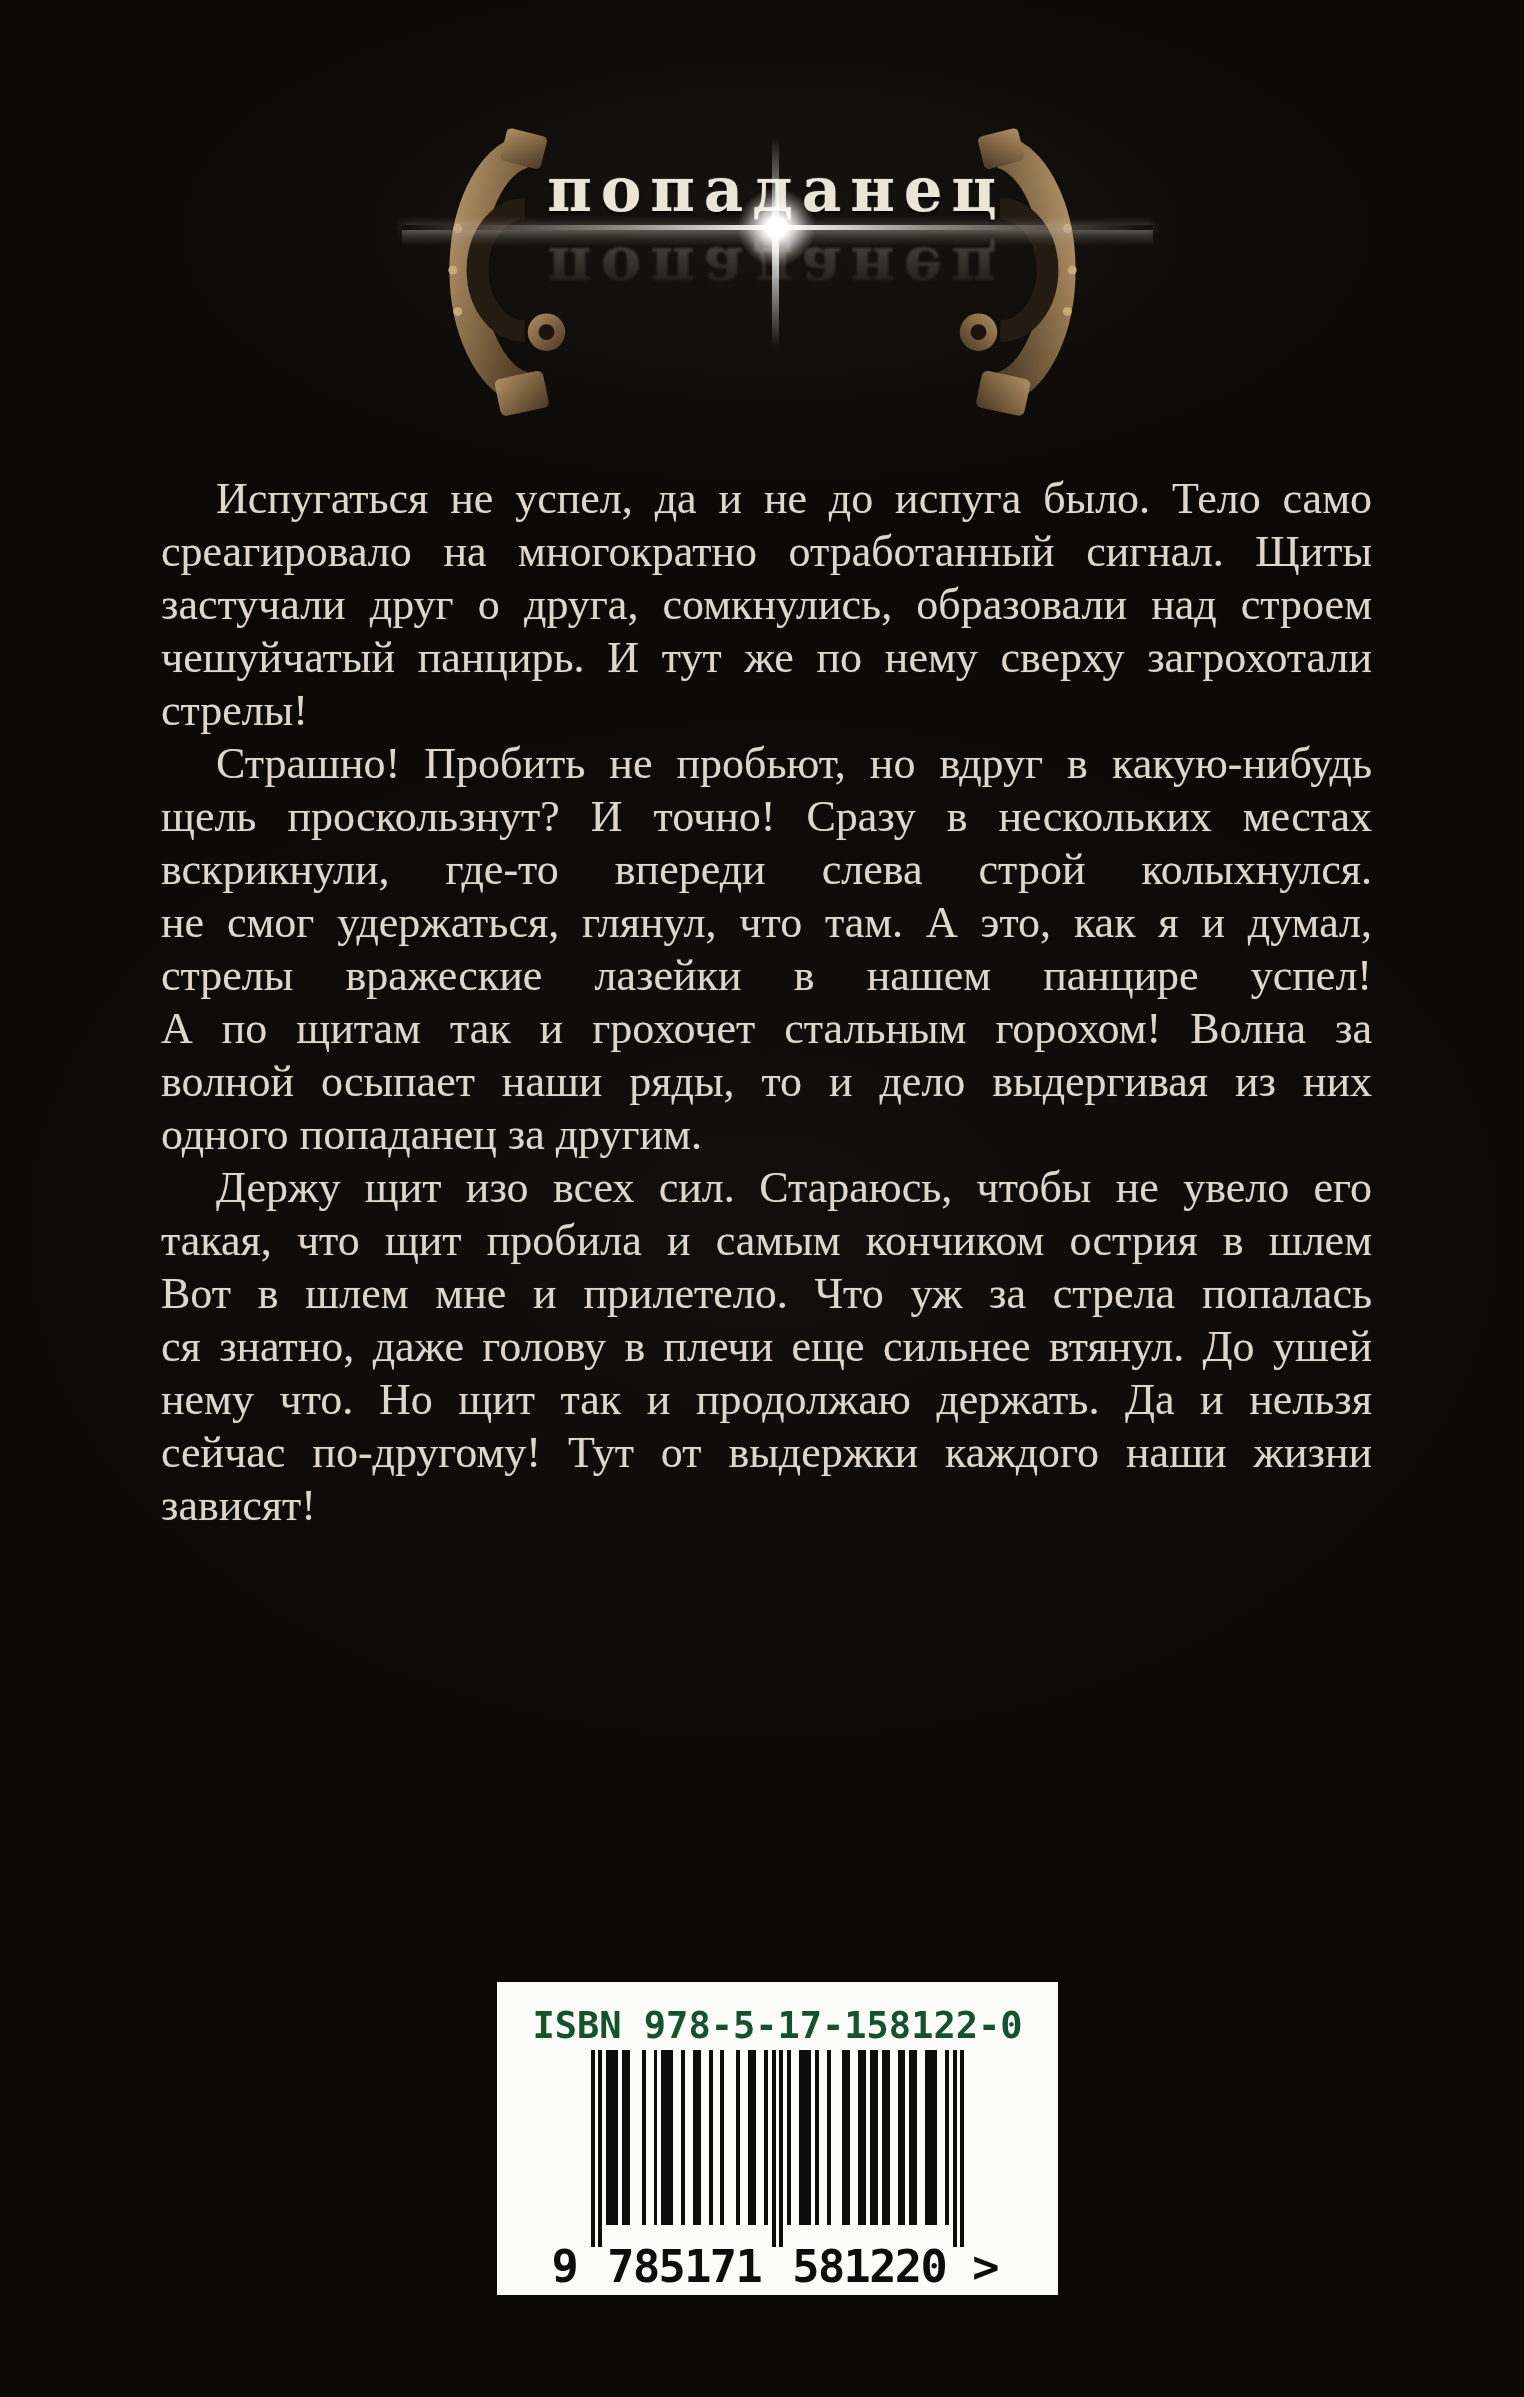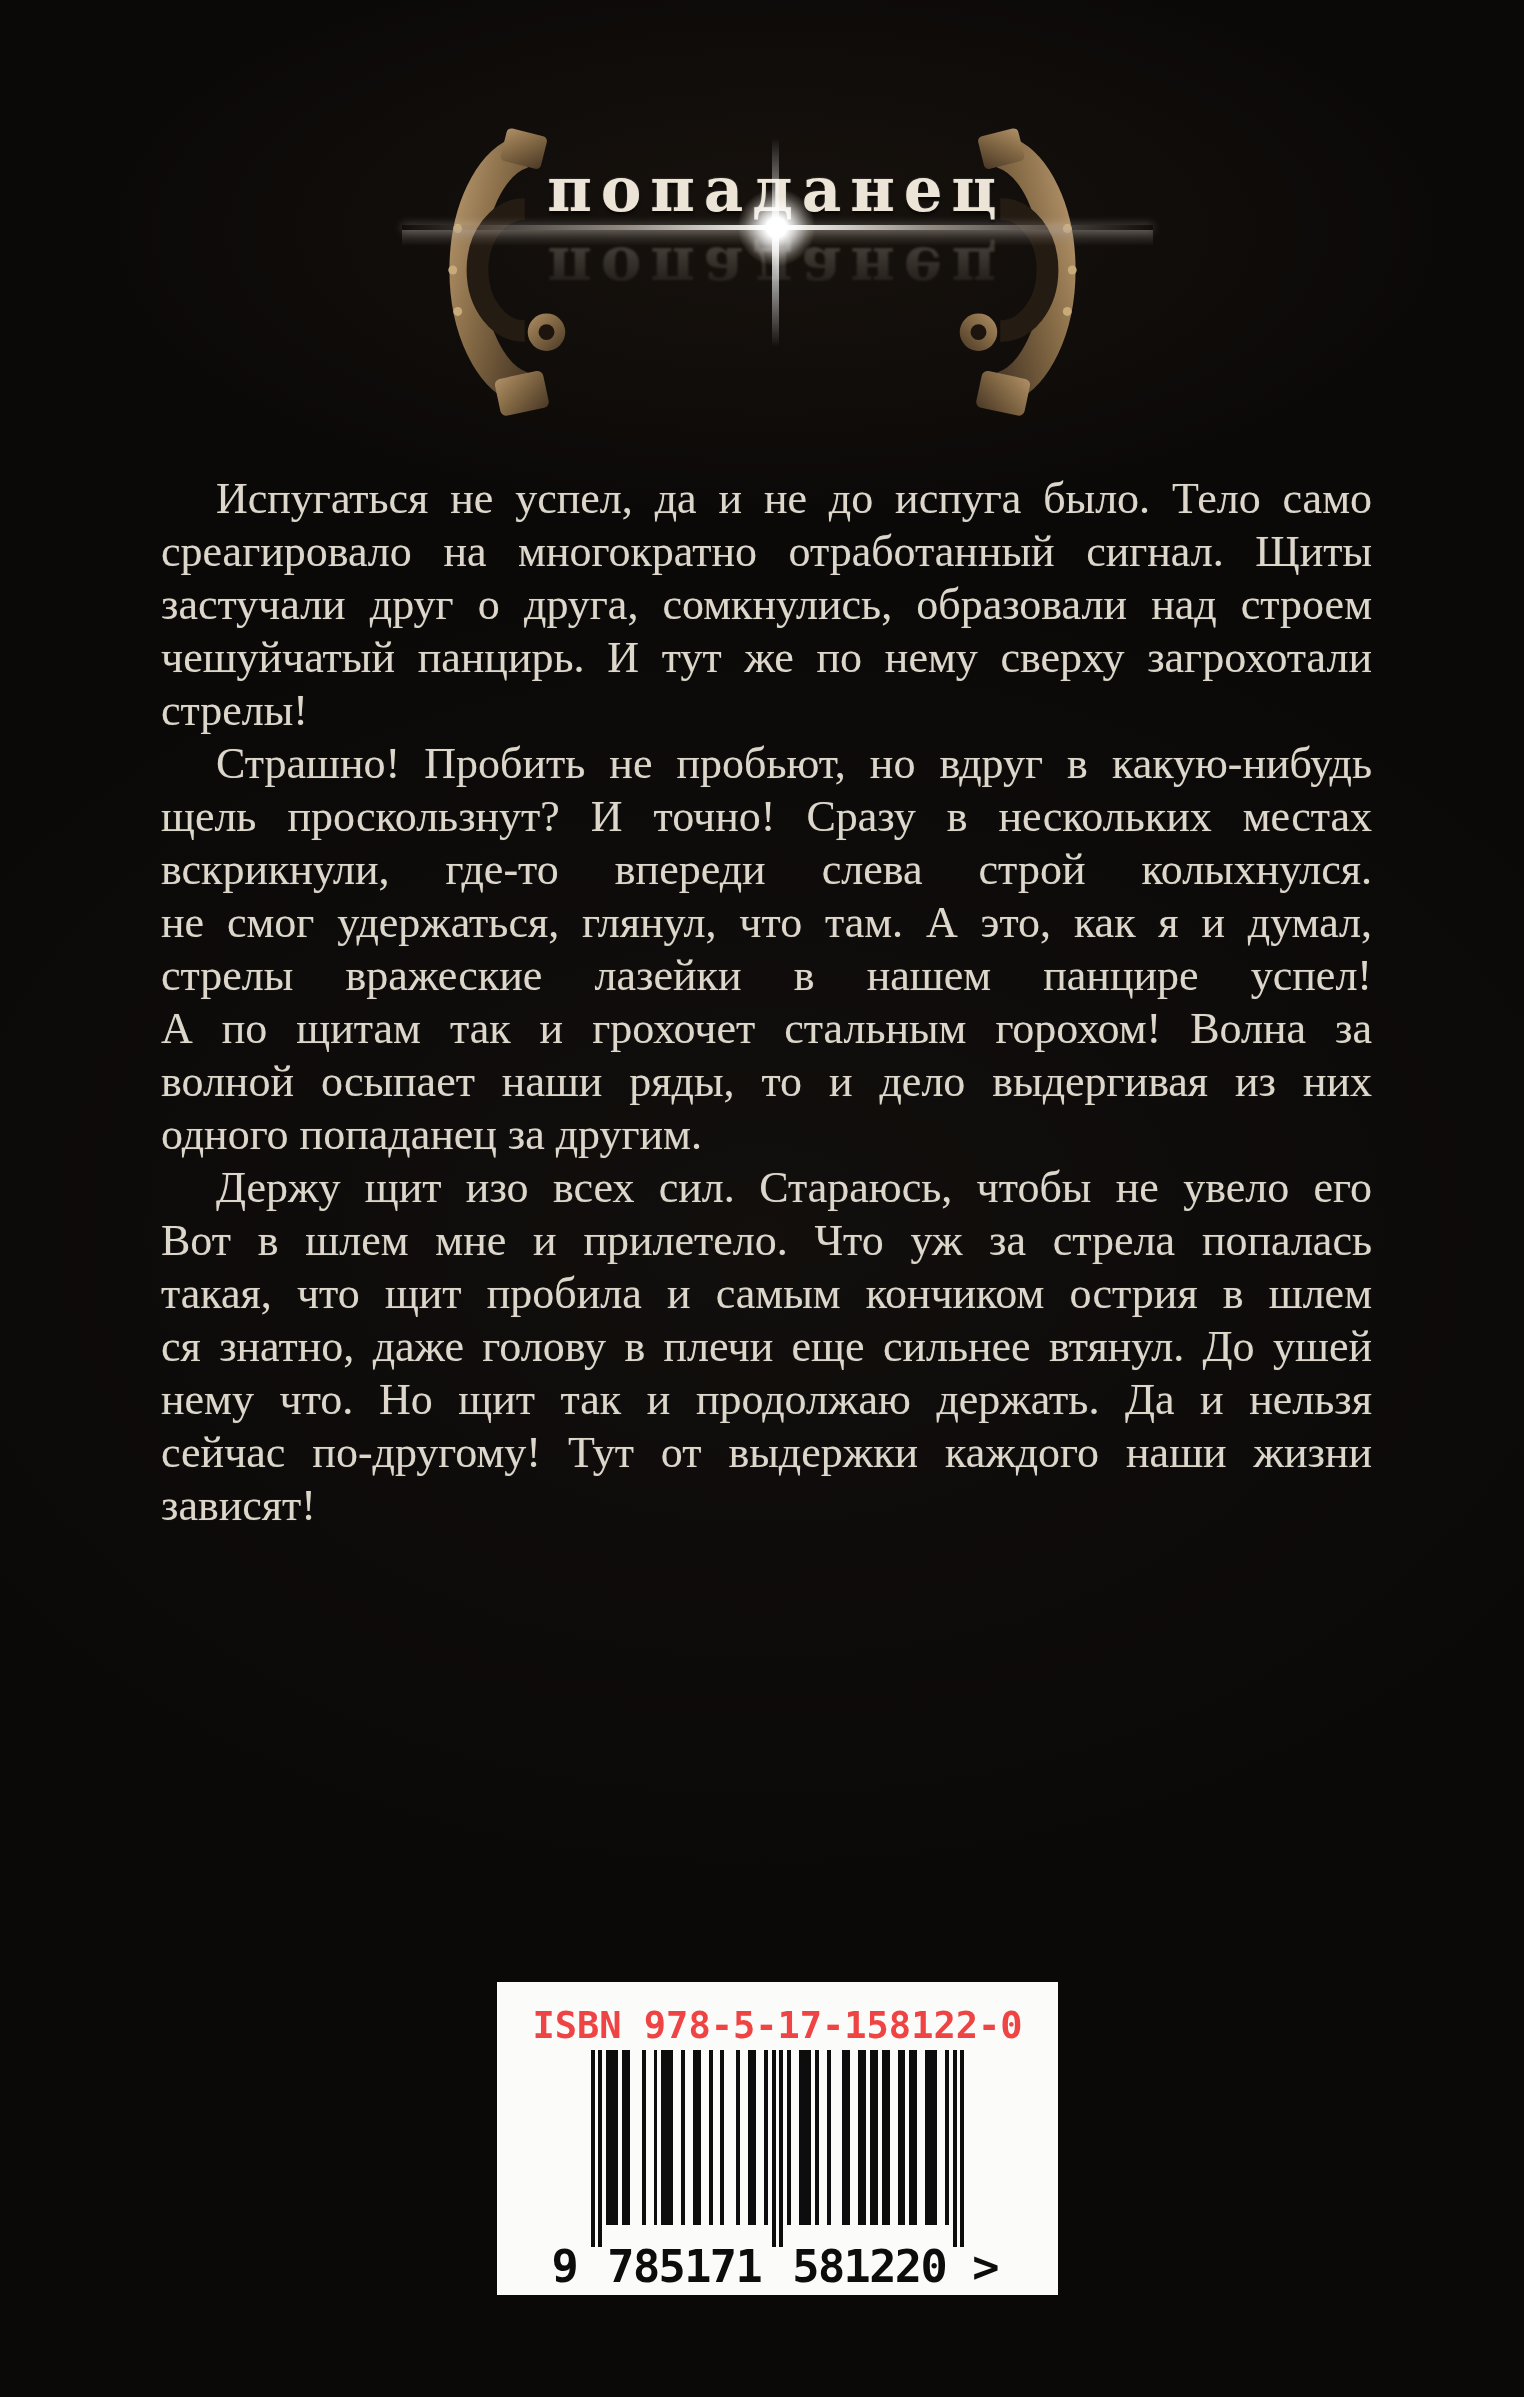--- a/index.html
+++ b/index.html
@@ -74,21 +74,21 @@
     text-align:right; margin-top:-9.9px; padding-right:3.9px;
   }
 
   
   .isbn-box {
     position:absolute; left:497px; top:1982px; width:561px; height:313px;
     background:#fbfbfa;
   }
   .isbn-label {
     margin-top:23.6px; height:39px; line-height:39px; text-align:center;
-    font-family:"DejaVu Sans Mono", monospace; font-weight:bold; font-size:37px; color:#ef4444;
+    font-family:"DejaVu Sans Mono", monospace; font-weight:bold; font-size:37px; color:#14532d;
   }
   #barcode { display:block; margin:5.9px auto 0; }
 </style>
 </head>
 <body>
 
 <div class="cover">
 
   <div class="logo">
     <svg class="orn left" width="148" height="296" viewBox="0 0 150 300">
@@ -152,22 +152,22 @@
         <div class="tline">щель проскользнут? И точно! Сразу в нескольких местах</div>
         <div class="tline">вскрикнули, где-то впереди слева строй колыхнулся.</div>
         <div class="tline">не смог удержаться, глянул, что там. А это, как я и думал,</div>
         <div class="tline">стрелы вражеские лазейки в нашем панцире успел!</div>
         <div class="tline">А по щитам так и грохочет стальным горохом! Волна за</div>
         <div class="tline">волной осыпает наши ряды, то и дело выдергивая из них</div>
         <div class="tline last">одного попаданец за другим.</div>
       </div>
       <div class="paragraph">
         <div class="tline first">Держу щит изо всех сил. Стараюсь, чтобы не увело его</div>
+        <div class="tline">такая, что щит пробила и самым кончиком острия в шлем</div>
         <div class="tline">Вот в шлем мне и прилетело. Что уж за стрела попалась</div>
-        <div class="tline">такая, что щит пробила и самым кончиком острия в шлем</div>
         <div class="tline">ся знатно, даже голову в плечи еще сильнее втянул. До ушей</div>
         <div class="tline">нему что. Но щит так и продолжаю держать. Да и нельзя</div>
         <div class="tline">сейчас по-другому! Тут от выдержки каждого наши жизни</div>
         <div class="tline last">зависят!</div>
       </div>
     </div>
 
 
   <div class="isbn-box">
     <div class="isbn-label">ISBN 978-5-17-158122-0</div>

